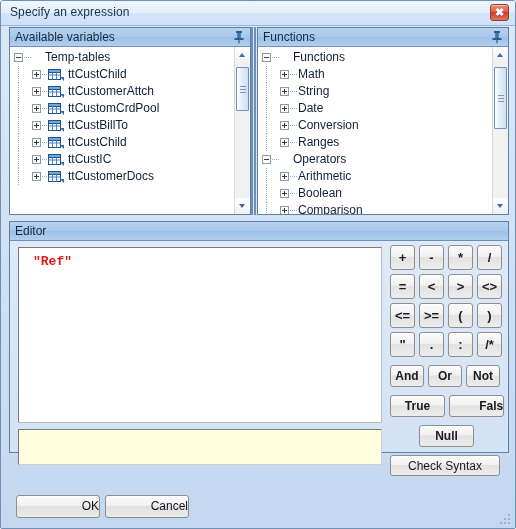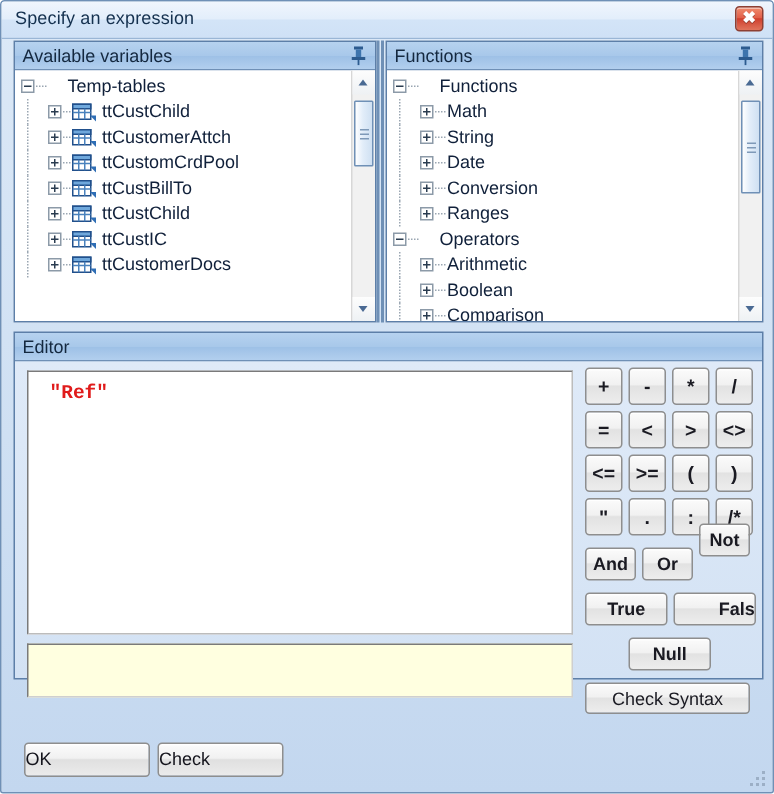--- a/index.html
+++ b/index.html
@@ -343,21 +343,21 @@
     position: absolute;
     box-sizing: border-box;
     width: 84px; height: 23px;
     border: 1px solid #8e8e8e;
     border-radius: 3px;
     background: linear-gradient(to bottom, #fbfbfb 0%, #f1f1f1 45%, #e0e0e0 50%, #ebebeb 100%);
     box-shadow: inset 0 1px 0 rgba(255,255,255,0.9);
     font-family: "Liberation Sans", sans-serif;
     font-size: 12px;
     color: #14141c;
-    text-align: left;
+    text-align: right;
     line-height: 21px;
     cursor: pointer;
   }
   #ok-button { left: 15px; top: 494px; }
   #cancel-button { left: 104px; top: 494px; }
 
   .grip {
     position: absolute;
     right: 3px; bottom: 2px;
     width: 12px; height: 12px;
@@ -657,32 +657,32 @@
           <div class="btn sym" style="left: 0px; top: 58px;">&lt;=</div>
           <div class="btn sym" style="left: 29px; top: 58px;">&gt;=</div>
           <div class="btn sym" style="left: 58px; top: 58px;">(</div>
           <div class="btn sym" style="left: 87px; top: 58px;">)</div>
           <div class="btn sym" style="left: 0px; top: 87px;">"</div>
           <div class="btn sym" style="left: 29px; top: 87px;">.</div>
           <div class="btn sym" style="left: 58px; top: 87px;">:</div>
           <div class="btn sym" style="left: 87px; top: 87px;">/*</div>
           <div class="btn word3" style="left: 0px; top: 120px;">And</div>
           <div class="btn word3" style="left: 38px; top: 120px;">Or</div>
-          <div class="btn word3" style="left: 76px; top: 104px;">Not</div>
+          <div class="btn word3" style="left: 76px; top: 120px;">Not</div>
           <div class="btn word2" style="left: 0px; top: 150px;">True</div>
           <div class="btn word2" style="left: 59px; top: 150px; padding-left: 36px;">False</div>
           <div class="btn null" style="left: 29px; top: 180px;">Null</div>
         </div>
 
       <div class="btn check" style="left:380px; top:214px;">Check Syntax</div>
     </div>
   </div>
 
   <div class="footer-btn" id="ok-button">OK</div>
-  <div class="footer-btn" id="cancel-button">Check</div>
+  <div class="footer-btn" id="cancel-button">Cancel</div>
 
   <div class="grip">
     <i style="left:8px;top:8px"></i>
       <i style="left:4px;top:8px"></i>
       <i style="left:8px;top:4px"></i>
     <i style="left:0px;top:8px"></i>
       <i style="left:4px;top:4px"></i>
       <i style="left:8px;top:0px"></i>
   </div>
 

